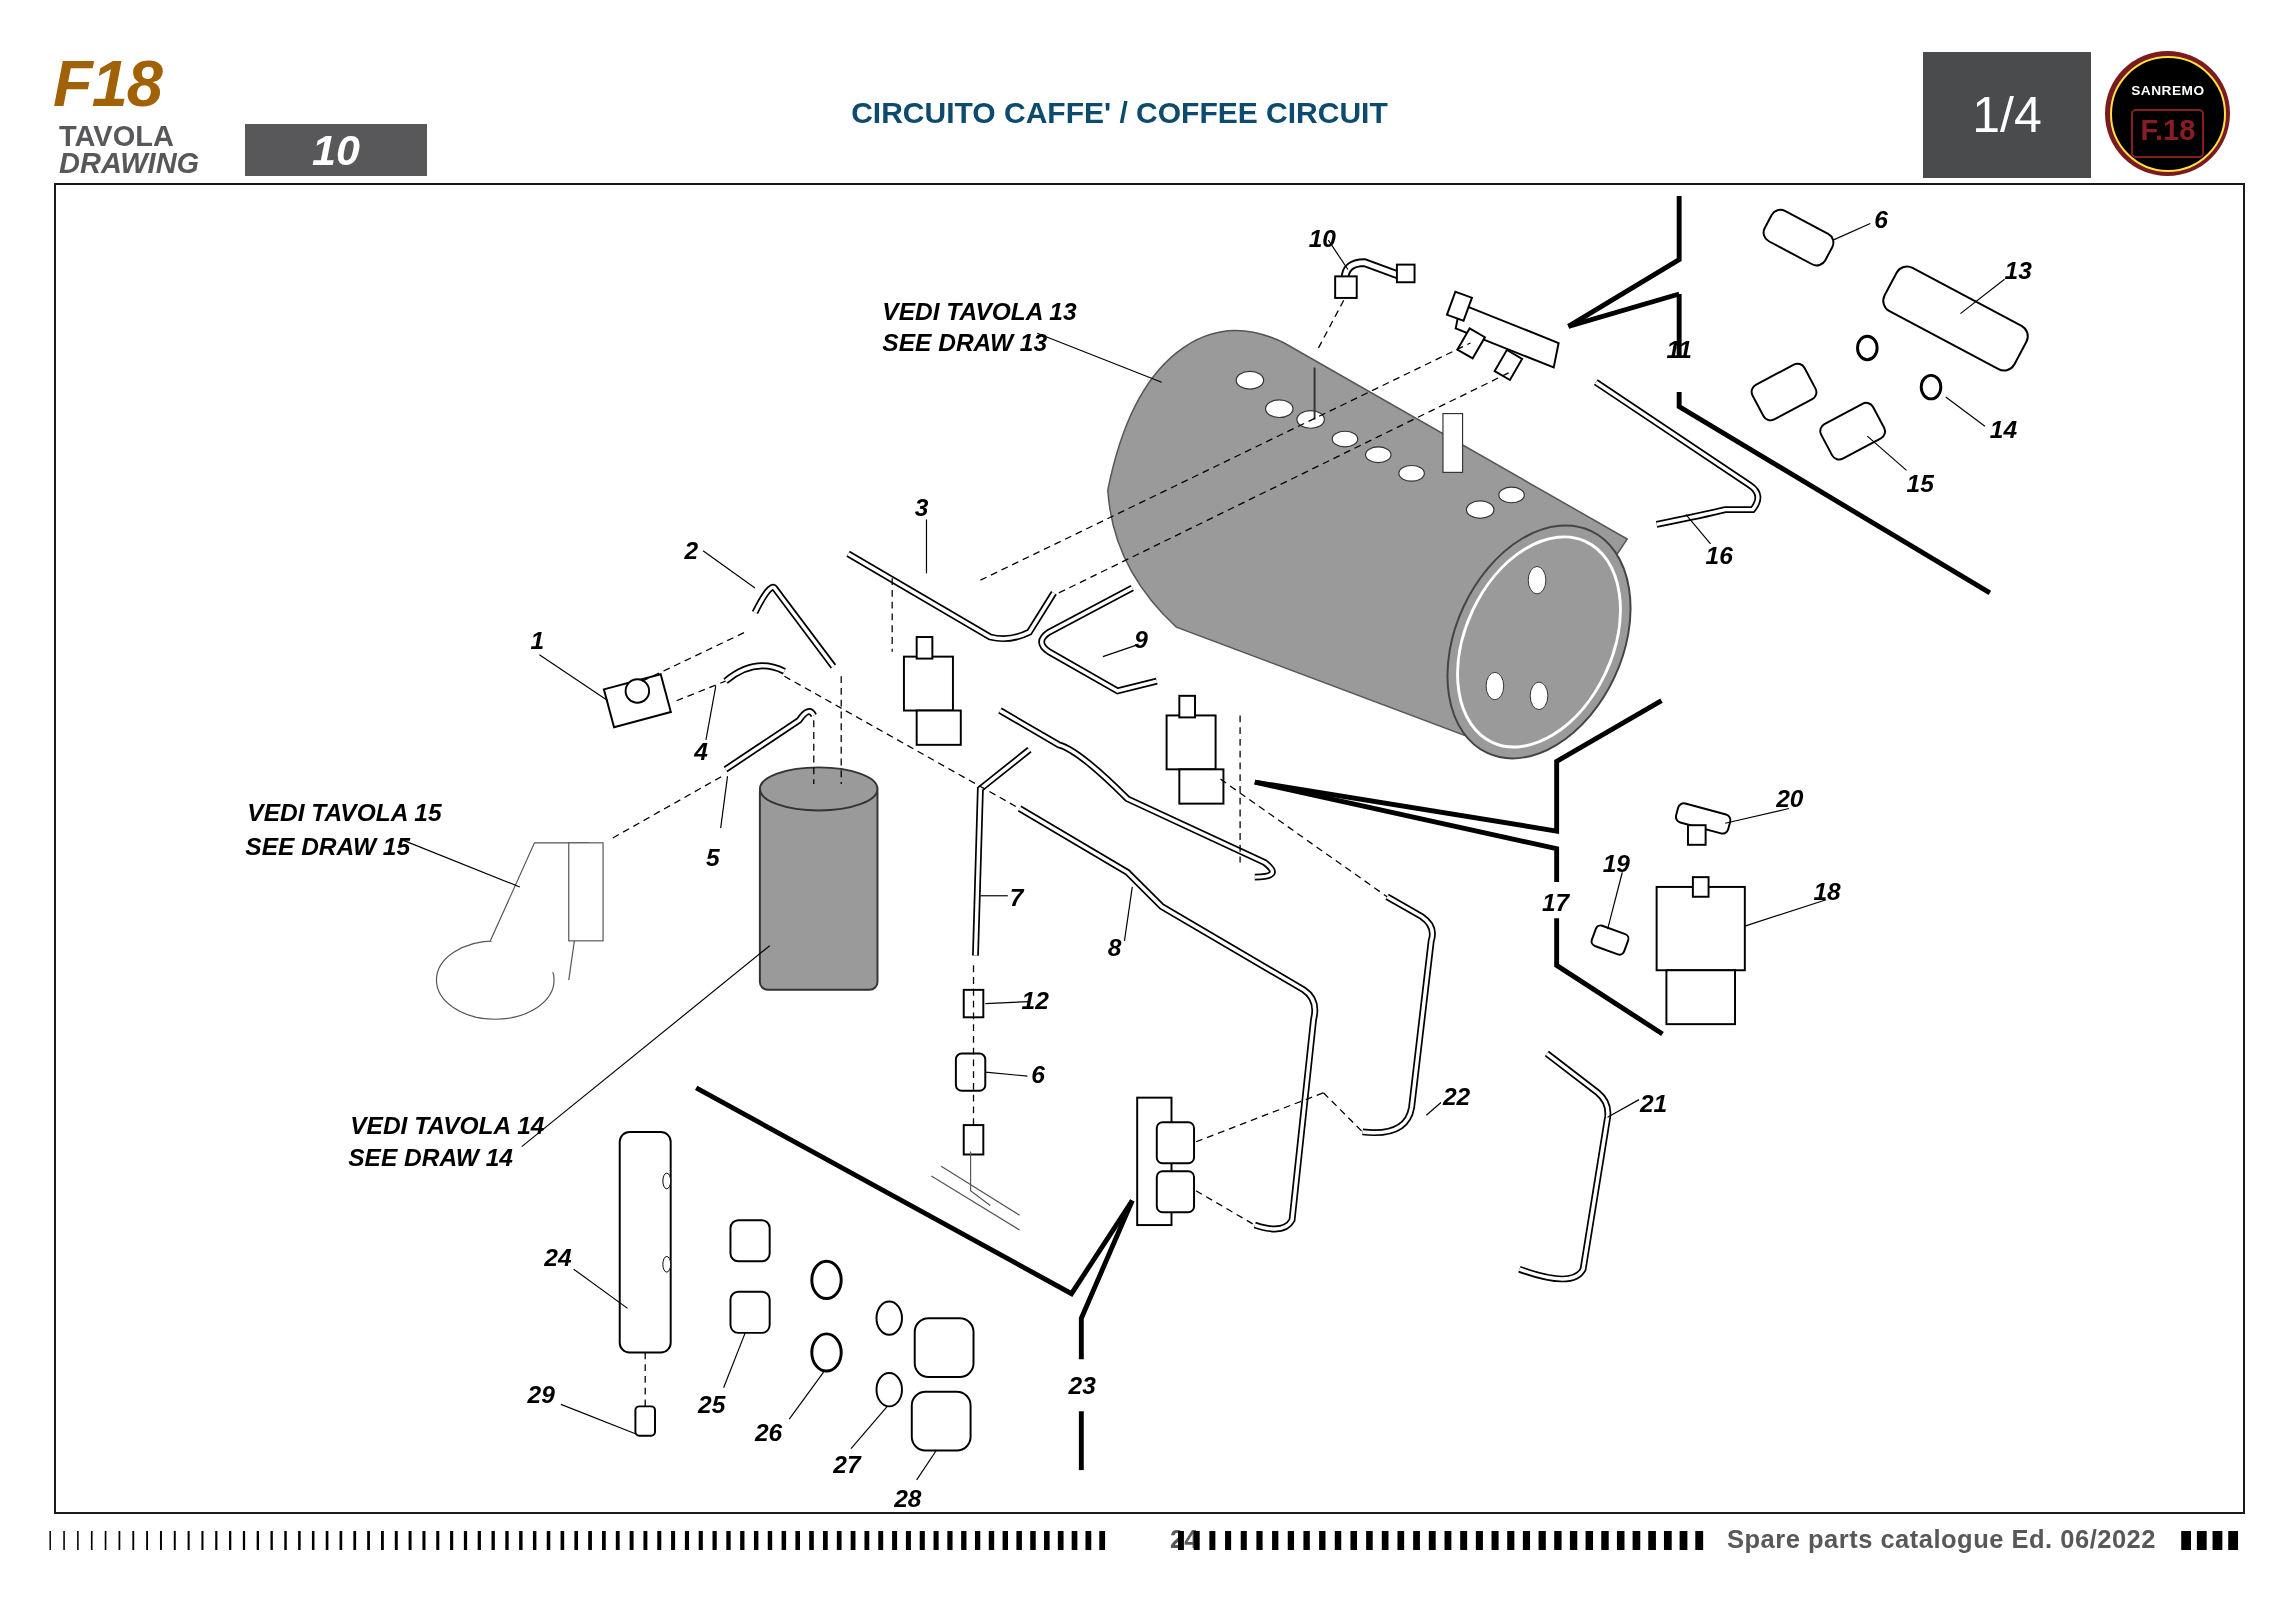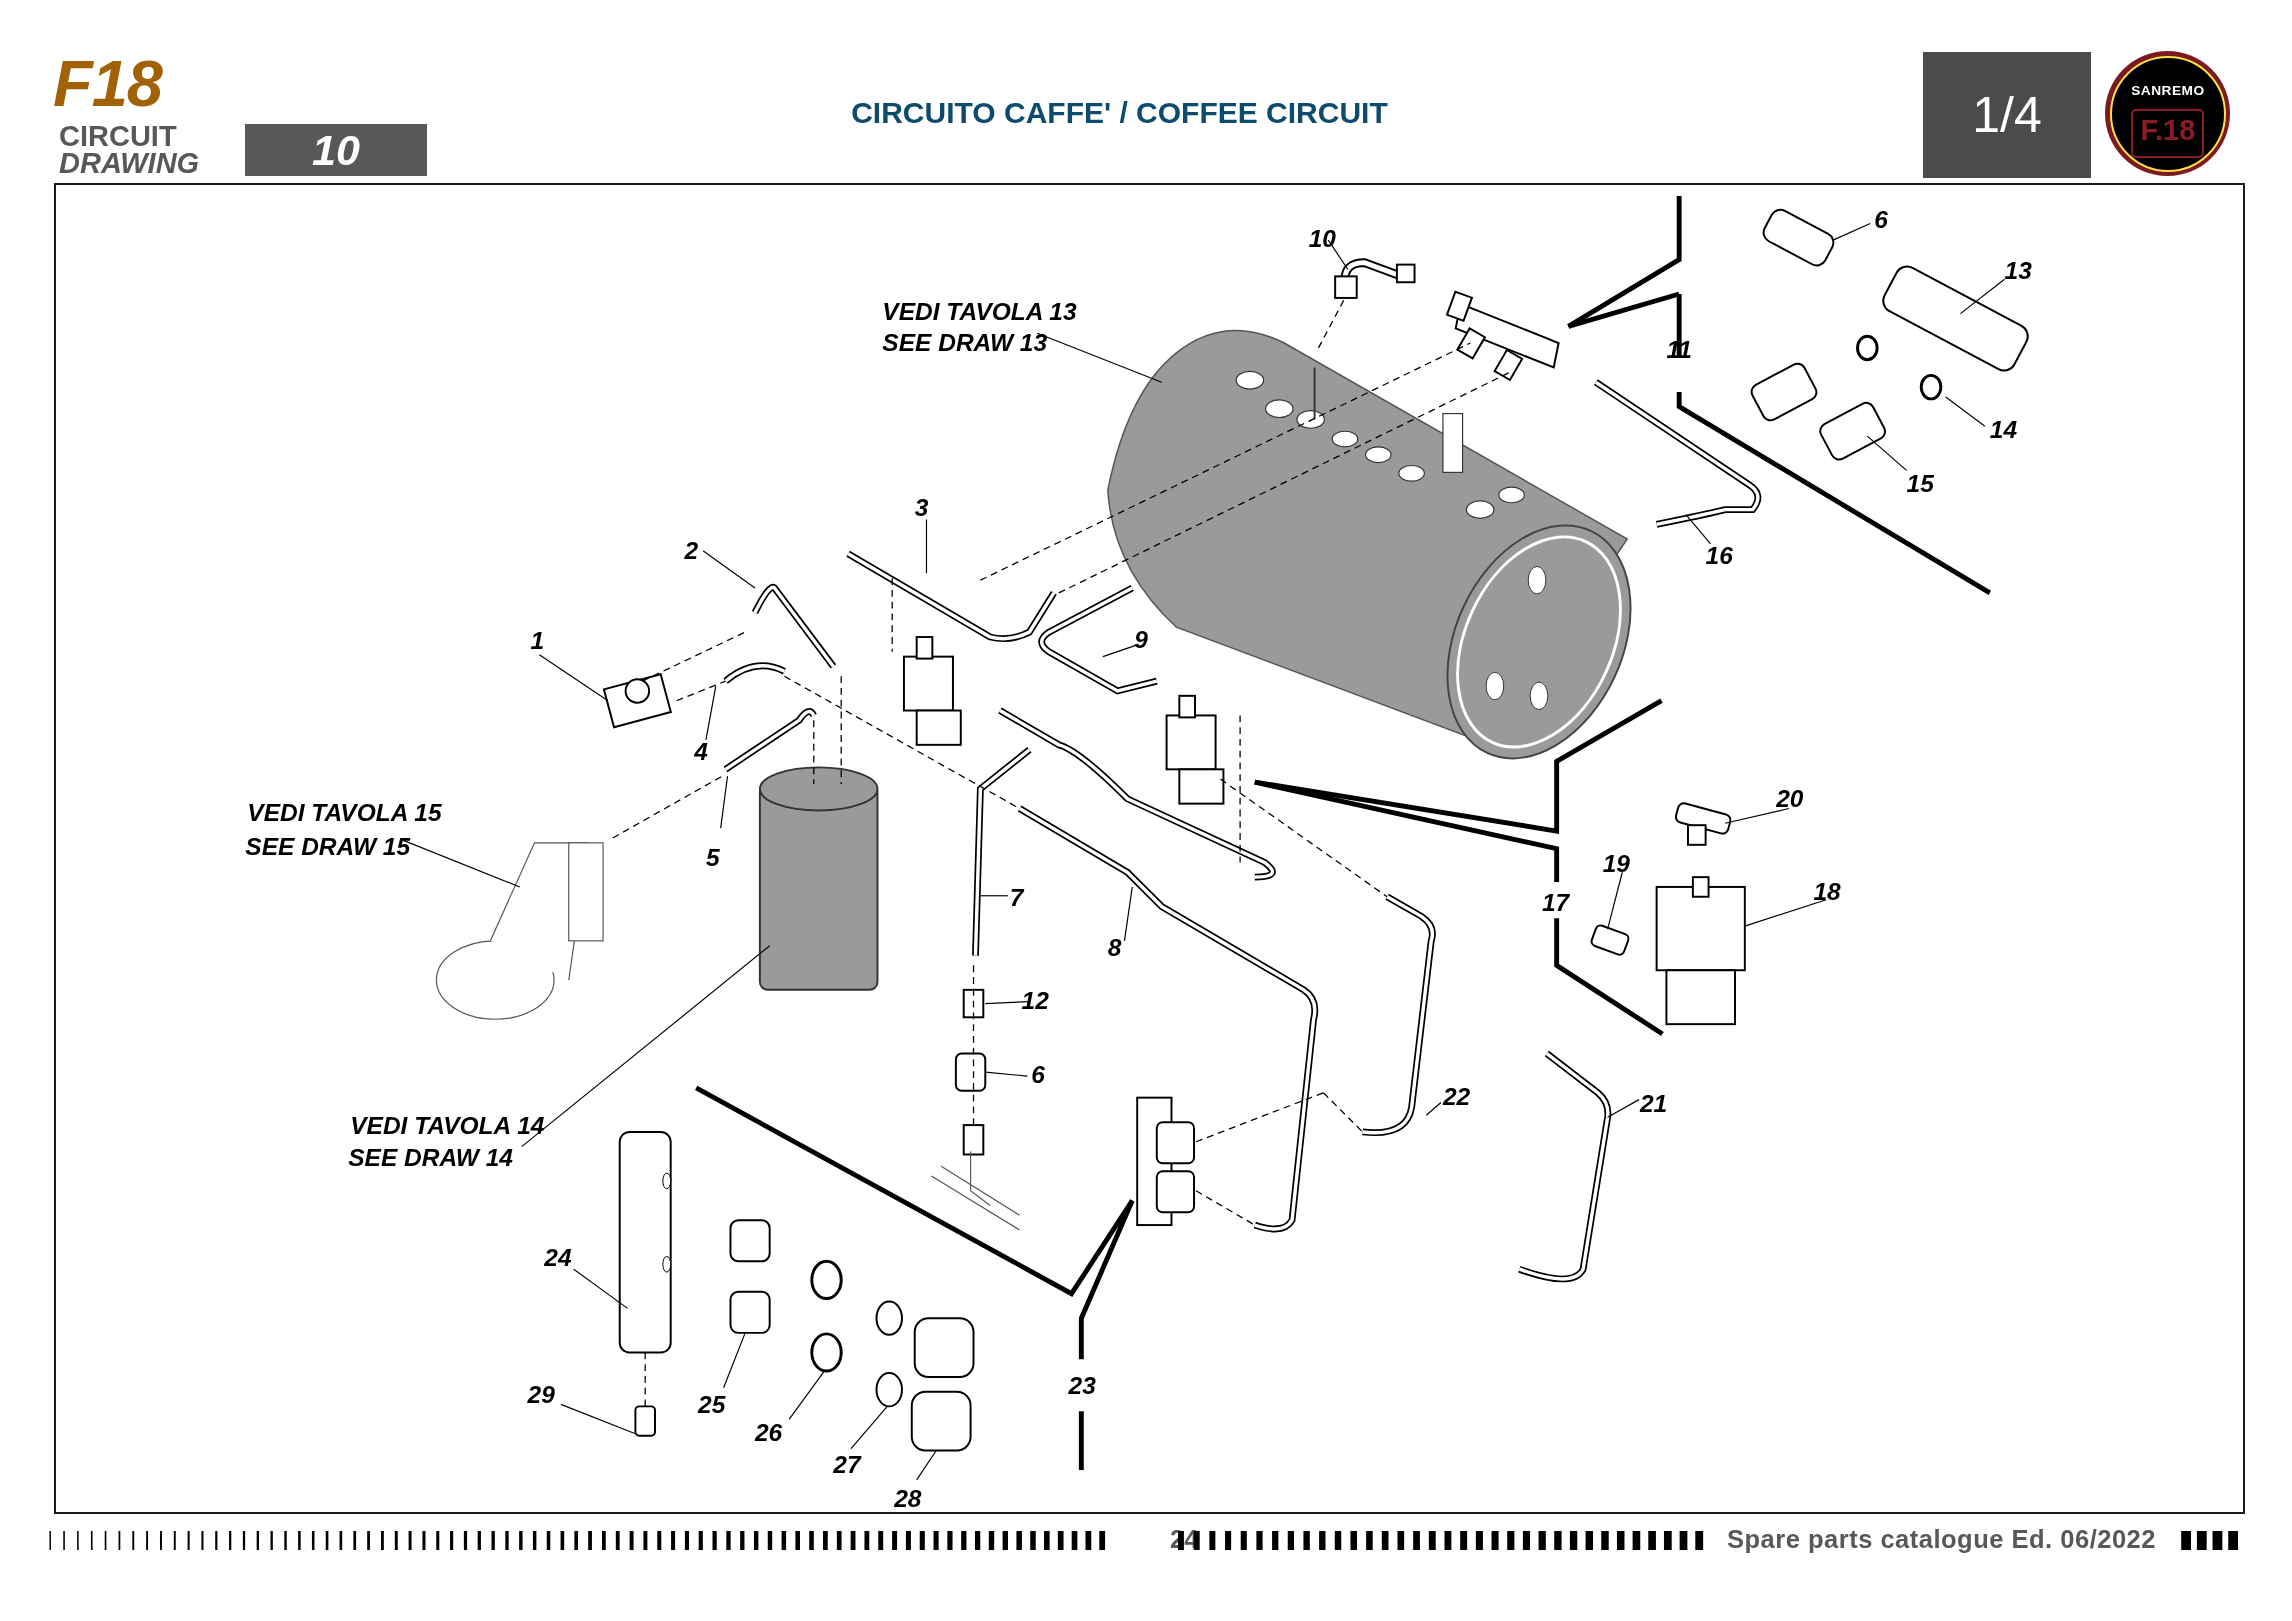--- a/index.html
+++ b/index.html
@@ -21,21 +21,21 @@
   .see{font-family:"Liberation Sans",sans-serif;font-weight:bold;font-style:italic;font-size:25px;fill:#000;}
   .footer{position:absolute;left:49px;top:1525px;height:29px;width:2205px;}
   .bars{position:absolute;top:5.9px;height:19.6px;}
   .footer .page{position:absolute;left:1121px;top:0;font-size:25.5px;font-weight:bold;color:#58585a;}
   .footer .cat{position:absolute;left:1678px;top:0;font-size:25.5px;font-weight:bold;color:#58585a;letter-spacing:0.5px;}
 </style>
 </head>
 <body>
 
 <div class="model">F18</div>
-<div class="tavola">CIRCUIT</div>
+<div class="tavola">TAVOLA</div>
 <div class="drawing">DRAWING</div>
 <div class="numbox">10</div>
 <div class="title"><span>CIRCUITO CAFFE' / COFFEE CIRCUIT</span></div>
 <div class="pagebox">1/4</div>
 <div class="logo">
   <div class="inner">
     <div class="brand">SANREMO</div>
     <div class="mark">F.18</div>
   </div>
 </div>

